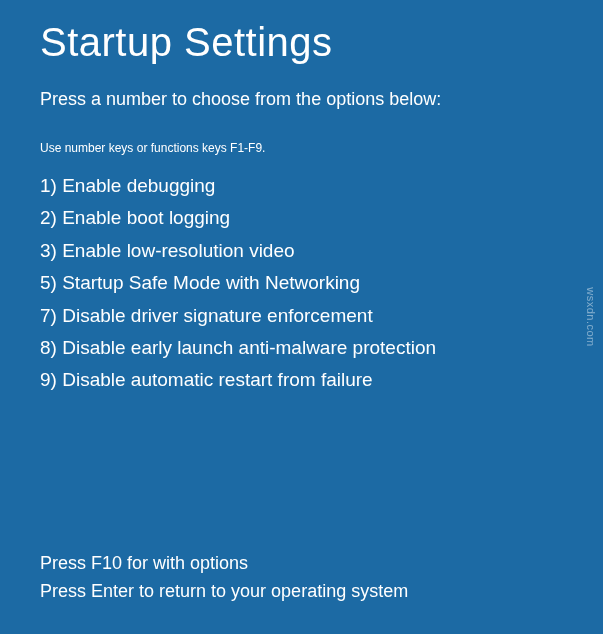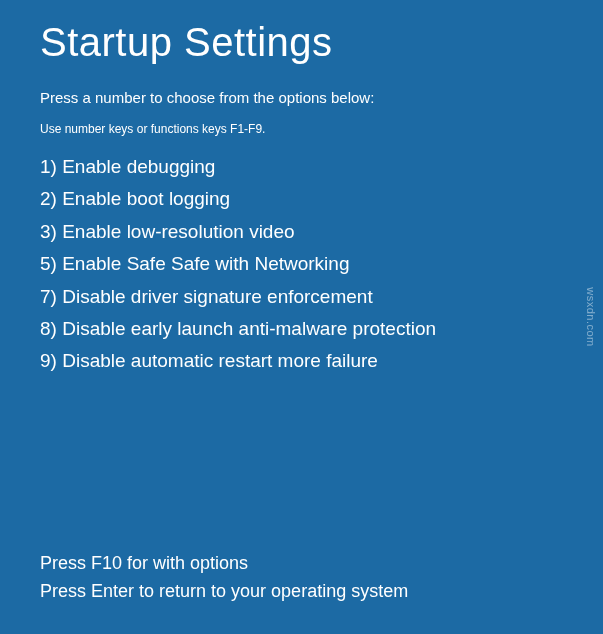--- a/index.html
+++ b/index.html
@@ -17,23 +17,23 @@
       overflow: hidden;
       position: relative;
     }
     .title {
       font-size: 40px;
       font-weight: 400;
       margin-bottom: 24px;
       letter-spacing: 0.5px;
     }
     .subtitle {
-      font-size: 15px;
+      font-size: 18px;
       font-weight: 400;
-      margin-bottom: 16px;
+      margin-bottom: 31px;
     }
     .hint {
       font-size: 12px;
       font-weight: 400;
       margin-bottom: 16px;
     }
     .options {
       margin-bottom: 86px;
     }
     .option-row {
@@ -69,24 +69,24 @@
 <h1 class="title">Startup Settings</h1>
 
 <div class="subtitle">Press a number to choose from the options below:</div>
 
 <div class="hint">Use number keys or functions keys F1-F9.</div>
 
 <div class="options">
   <div class="option-row"><span>1</span>) <span>Enable debugging</span></div>
   <div class="option-row"><span>2</span>) <span>Enable boot logging</span></div>
   <div class="option-row"><span>3</span>) <span>Enable low-resolution video</span></div>
-  <div class="option-row"><span>5</span>) <span>Enable Safe Safe with Networking</span></div>
+  <div class="option-row"><span>5</span>) <span>Startup Safe Mode with Networking</span></div>
   <div class="option-row"><span>7</span>) <span>Disable driver signature enforcement</span></div>
   <div class="option-row"><span>8</span>) <span>Disable early launch anti-malware protection</span></div>
-  <div class="option-row"><span>9</span>) <span>Disable automatic restart more failure</span></div>
+  <div class="option-row"><span>9</span>) <span>Disable automatic restart from failure</span></div>
 </div>
 
 <div class="footer">
   <div class="footer-line">Press F10 for with options</div>
   <div class="footer-line">Press Enter to return to your operating system</div>
 </div>
 
 <div class="watermark">wsxdn.com</div>
 
 </body></html>

